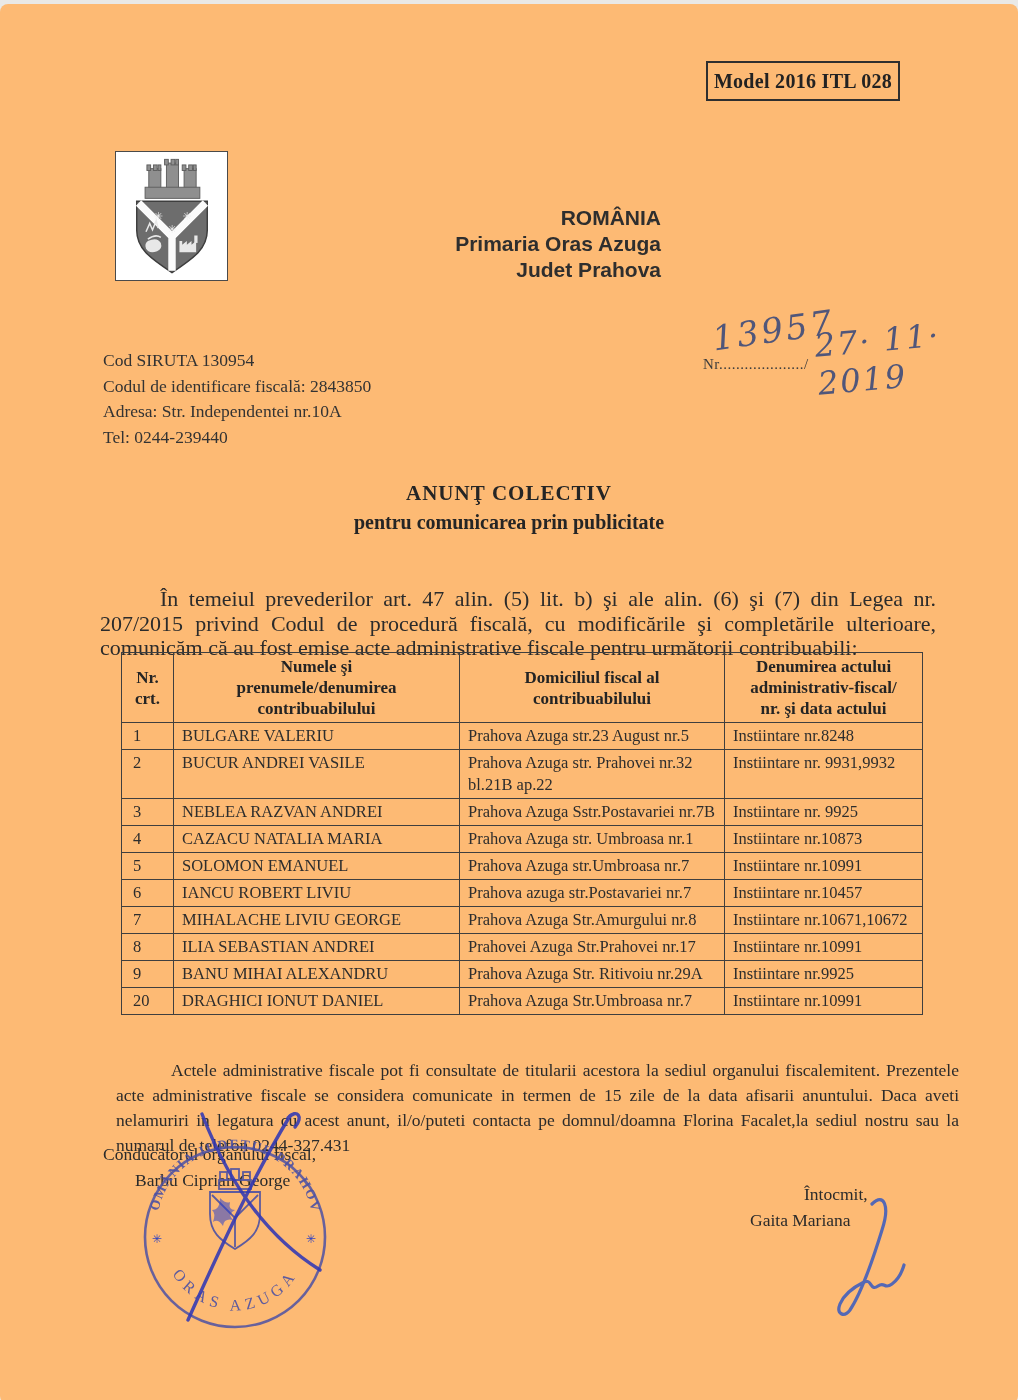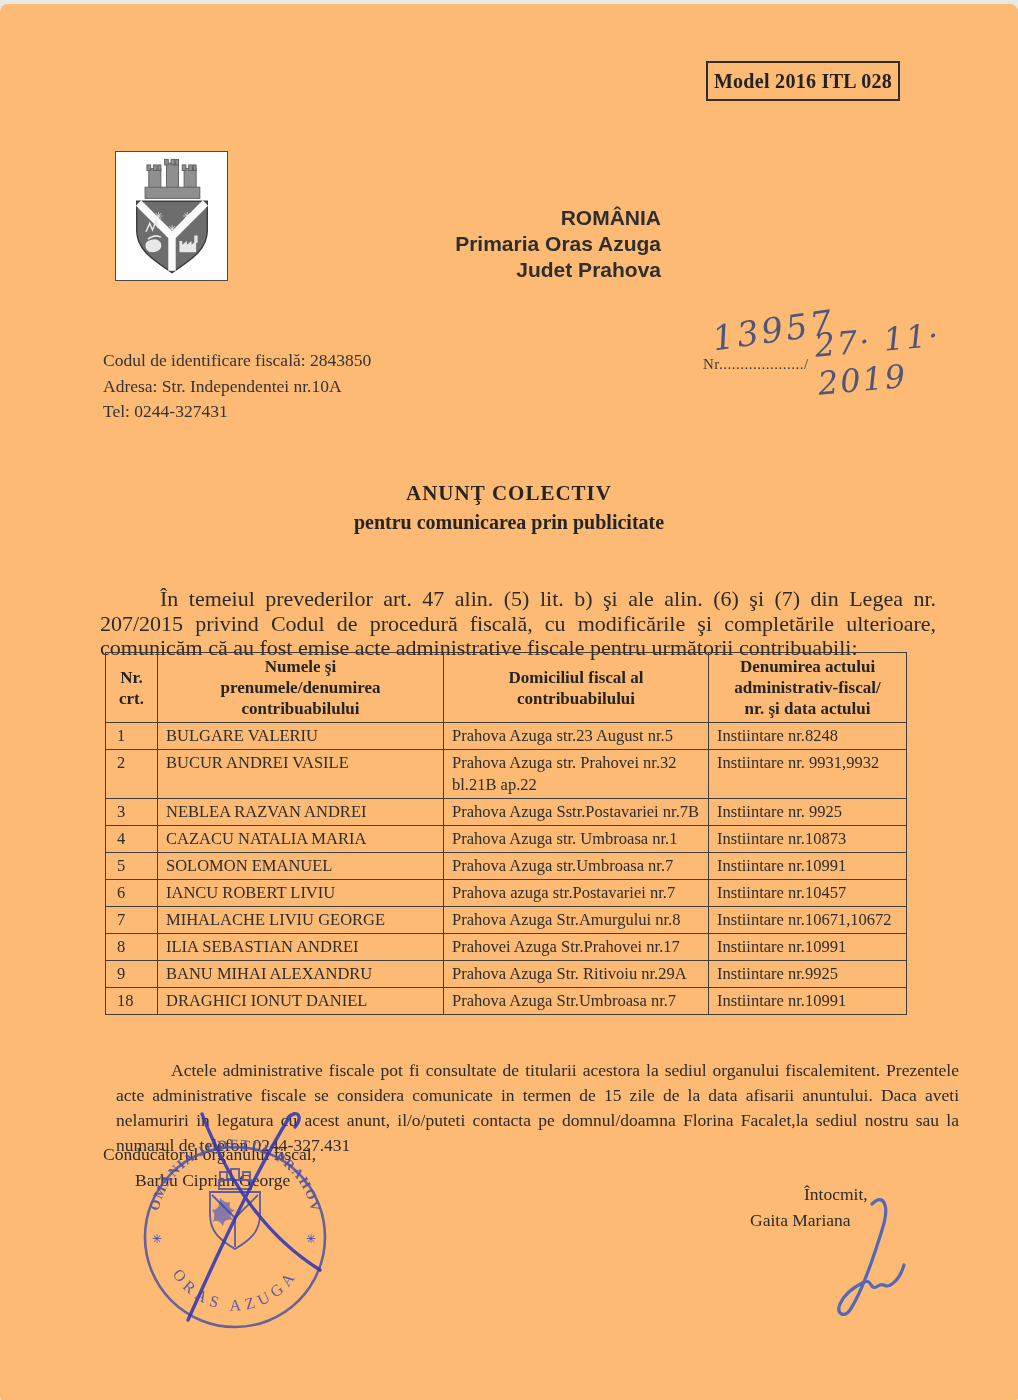--- a/index.html
+++ b/index.html
@@ -44,21 +44,21 @@
   }
   .reg-number{left:712px;top:306px;font-size:34px;letter-spacing:3px;transform:rotate(-8deg);}
   .reg-date{left:816px;top:314px;font-size:32px;letter-spacing:2px;transform:rotate(-5deg);}
   
   .doc-title{left:0;top:477px;width:100%;text-align:center;font-weight:bold;font-size:21px;letter-spacing:1px;color:#252525;}
   .doc-subtitle{left:0;top:507px;width:100%;text-align:center;font-weight:bold;font-size:20px;color:#252525;}
   
   .intro{left:100px;top:561px;width:836px;font-size:22px;line-height:24.5px;text-align:justify;text-indent:60px;}
   .closing{left:116px;top:1036px;width:843px;font-size:17.5px;line-height:25px;text-align:justify;text-indent:55px;}
   
-  .doc-table{left:105px;top:648px;width:801px;border-collapse:collapse;table-layout:fixed;}
+  .doc-table{left:121px;top:648px;width:801px;border-collapse:collapse;table-layout:fixed;}
   .doc-table th,.doc-table td{border:1.6px solid #3f3f3f;vertical-align:top;}
   .doc-table th{
     font-size:17px;line-height:21px;font-weight:bold;color:#242424;
     text-align:center;padding:3px 2px;white-space:pre-line;vertical-align:middle;
   }
   .doc-table td{font-size:16.5px;line-height:22px;padding:2px 8px;color:#2d2d2d;}
   .doc-table td.num{padding-left:11px;}
   
   .sig-left-role{left:103px;top:1140px;font-size:17.5px;}
   .sig-left-name{left:135px;top:1166px;font-size:17.5px;}
@@ -118,23 +118,24 @@
   </div>
 
   <div class="abs letterhead">
     <div>ROMÂNIA</div>
     <div>Primaria Oras Azuga</div>
     <div>Judet Prahova</div>
   </div>
   <span class="abs dash-mark">-</span>
 
   <div class="abs contact">
+    <div>Cod SIRUTA 130954</div>
     <div>Codul de identificare fiscală: 2843850</div>
     <div>Adresa: Str. Independentei nr.10A</div>
-    <div>Tel:  0244-327431</div>
+    <div>Tel:  0244-239440</div>
   </div>
 
   <span class="abs reg-label">Nr..................../</span>
   <span class="abs handwriting reg-number">13957</span>
   <span class="abs handwriting reg-date">27· 11· 2019</span>
 
   <div class="abs doc-title">ANUNŢ COLECTIV</div>
   <div class="abs doc-subtitle">pentru comunicarea prin publicitate</div>
 
   <p class="abs intro">În temeiul prevederilor art. 47 alin. (5) lit. b) şi ale alin. (6) şi (7) din Legea nr. 207/2015 privind Codul de procedură fiscală, cu modificările şi completările ulterioare, comunicăm că au fost emise acte administrative fiscale pentru următorii contribuabili:</p>
@@ -209,21 +210,21 @@
           <td>Prahovei Azuga Str.Prahovei nr.17</td>
           <td>Instiintare nr.10991</td>
         </tr>
       <tr>
           <td class="num">9</td>
           <td>BANU MIHAI ALEXANDRU</td>
           <td>Prahova Azuga Str. Ritivoiu nr.29A</td>
           <td>Instiintare nr.9925</td>
         </tr>
       <tr>
-          <td class="num">18</td>
+          <td class="num">20</td>
           <td>DRAGHICI IONUT DANIEL</td>
           <td>Prahova Azuga Str.Umbroasa nr.7</td>
           <td>Instiintare nr.10991</td>
         </tr>
     </tbody>
   </table>
 
   <p class="abs closing">Actele administrative fiscale pot fi consultate de titularii acestora la sediul organului fiscalemitent. Prezentele acte administrative fiscale se considera comunicate in termen de 15 zile de la data afisarii anuntului. Daca aveti nelamuriri in legatura cu acest anunt, il/o/puteti contacta pe domnul/doamna Florina Facalet,la sediul nostru sau la numarul de telefon 0244-327.431</p>
 
   <div class="abs sig-left-role">Conducătorul organului fiscal,</div>

